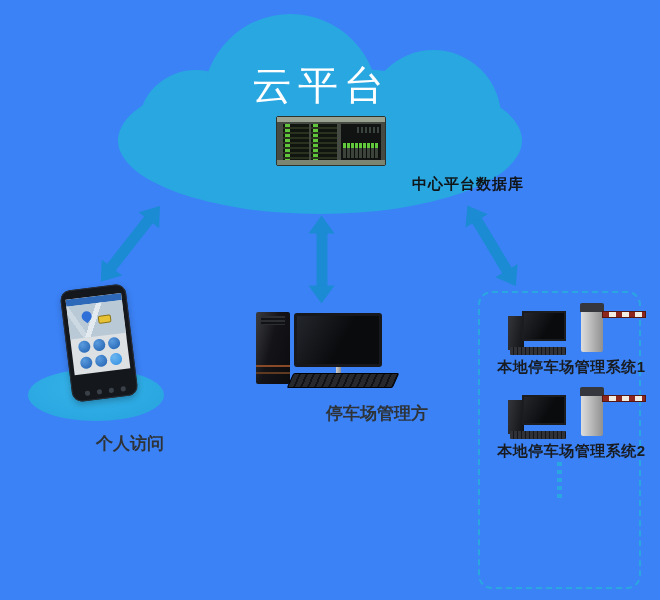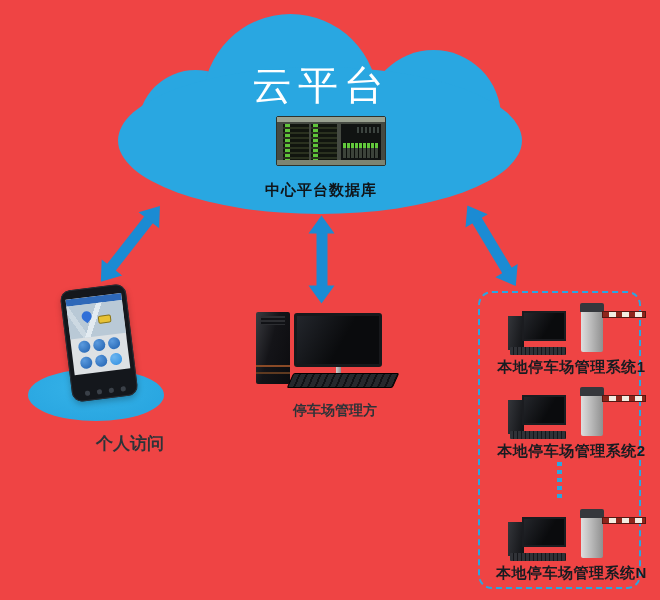--- a/index.html
+++ b/index.html
@@ -1,32 +1,32 @@
 <!DOCTYPE html>
 <html style="--cloud: #29a7e1; --arrow: #1b8bd3; --accent: #2aa7e1; --label: #2e3338;"><head>
 <meta charset="utf-8">
 <style>
   :root{
     --cloud:#29a7e1; --arrow:#1b8bd3; --accent:#2aa7e1; --label:#2e3338;
   }
   *{margin:0;padding:0;box-sizing:border-box;}
   html,body{background:#fff;}
   body{font-family:"Liberation Sans","DejaVu Sans",sans-serif;}
-  .canvas{position:relative;width:660px;height:600px;background:#ef4444;overflow:hidden;}
+  .canvas{position:relative;width:660px;height:600px;background:#3b82f6;overflow:hidden;}
 
   
   .cloud{position:absolute;left:118px;top:12px;width:406px;height:202px;}
   .cloud-piece{position:absolute;background:var(--cloud);border-radius:50%;}
   .cp-left{left:20px;top:58px;width:115px;height:115px;}
   .cp-main{left:85px;top:2px;width:175px;height:175px;}
   .cp-right{left:248px;top:38px;width:135px;height:135px;}
   .cp-body{left:0px;top:55px;width:404px;height:147px;}
   .cloud-title{position:absolute;left:0;top:46px;width:100%;text-align:center;
     color:#fff;font-size:40px;letter-spacing:6px;font-weight:400;}
-  .server-label{position:absolute;left:0;top:169px;width:100%;text-align:center;
+  .server-label{position:absolute;left:0;top:163px;width:100%;text-align:right;
     color:#10151a;font-size:15px;font-weight:700;letter-spacing:1px;}
 
   
   .server{position:absolute;left:158px;top:104px;width:110px;height:50px;
     background:#454a42;border:1px solid #2e332c;border-radius:2px;}
   .server::before{content:"";position:absolute;left:0;top:0;width:100%;height:5px;background:#9aa291;}
   .server::after{content:"";position:absolute;left:0;bottom:0;width:100%;height:5px;background:#7c8472;}
   .srv-col{position:absolute;top:7px;width:26px;height:36px;
     background:repeating-linear-gradient(180deg,#11150f 0 3px,#2a311f 3px 5px);}
   .srv-col::before{content:"";position:absolute;left:2px;top:0;width:5px;height:100%;
@@ -84,22 +84,22 @@
   .monitor{position:absolute;left:44px;top:11px;width:88px;height:54px;background:#0b0c0e;
     border:3px solid #17181b;border-radius:3px;
     background-image:linear-gradient(120deg,#23262c 0%,#0a0b0d 55%);}
   .m-stand{position:absolute;left:86px;top:65px;width:5px;height:12px;
     background:linear-gradient(90deg,#cfcfcf,#8f8f8f);}
   .m-base{position:absolute;left:72px;top:76px;width:34px;height:5px;background:#a9a9a9;border-radius:50%;}
   .keyboard{position:absolute;left:40px;top:71px;width:106px;height:15px;border:1px solid #000;
     border-radius:2px;background:#101114;
     background-image:repeating-linear-gradient(90deg,#26282c 0 5px,#101114 5px 7px);
     transform:skewX(-24deg);}
-  .manager-label{position:absolute;left:-8px;top:100px;width:186px;text-align:center;
-    font-size:14px;font-weight:600;color:var(--label);}
+  .manager-label{position:absolute;left:-8px;top:100px;width:186px;text-align:right;
+    font-size:17px;font-weight:600;color:var(--label);}
 
   
   .local-box{position:absolute;left:478px;top:291px;width:163px;height:298px;
     border:2px dashed var(--accent);border-radius:14px;}
   .station{position:absolute;left:12px;width:100%;height:80px;}
   .st-1{top:8px;} .st-2{top:92px;text-decoration:underline;} .st-n{top:214px;}
   .st-pc{position:absolute;left:16px;top:10px;width:60px;height:46px;}
   .st-tower{position:absolute;left:0;top:5px;width:16px;height:34px;
     background:linear-gradient(100deg,#34363b,#101114);}
   .st-mon{position:absolute;left:14px;top:0;width:44px;height:30px;background:#0c0d0f;
@@ -210,28 +210,15 @@
     </div>
 
     <div class="ellipsis">
       <div class="e-dot"></div>
       <div class="e-dot"></div>
       <div class="e-dot"></div>
       <div class="e-dot"></div>
       <div class="e-dot"></div>
     </div>
 
-    <div class="station st-n">
-      <div class="st-pc">
-        <div class="st-tower"></div>
-        <div class="st-mon"></div>
-        <div class="st-kb"></div>
-      </div>
-      <div class="st-gate">
-        <div class="g-cap"></div>
-        <div class="g-post"></div>
-        <div class="g-arm"></div>
-      </div>
-      <div class="st-label">本地停车场管理系统N</div>
-    </div>
 
   </div>
 </div>
 
 </body></html>

